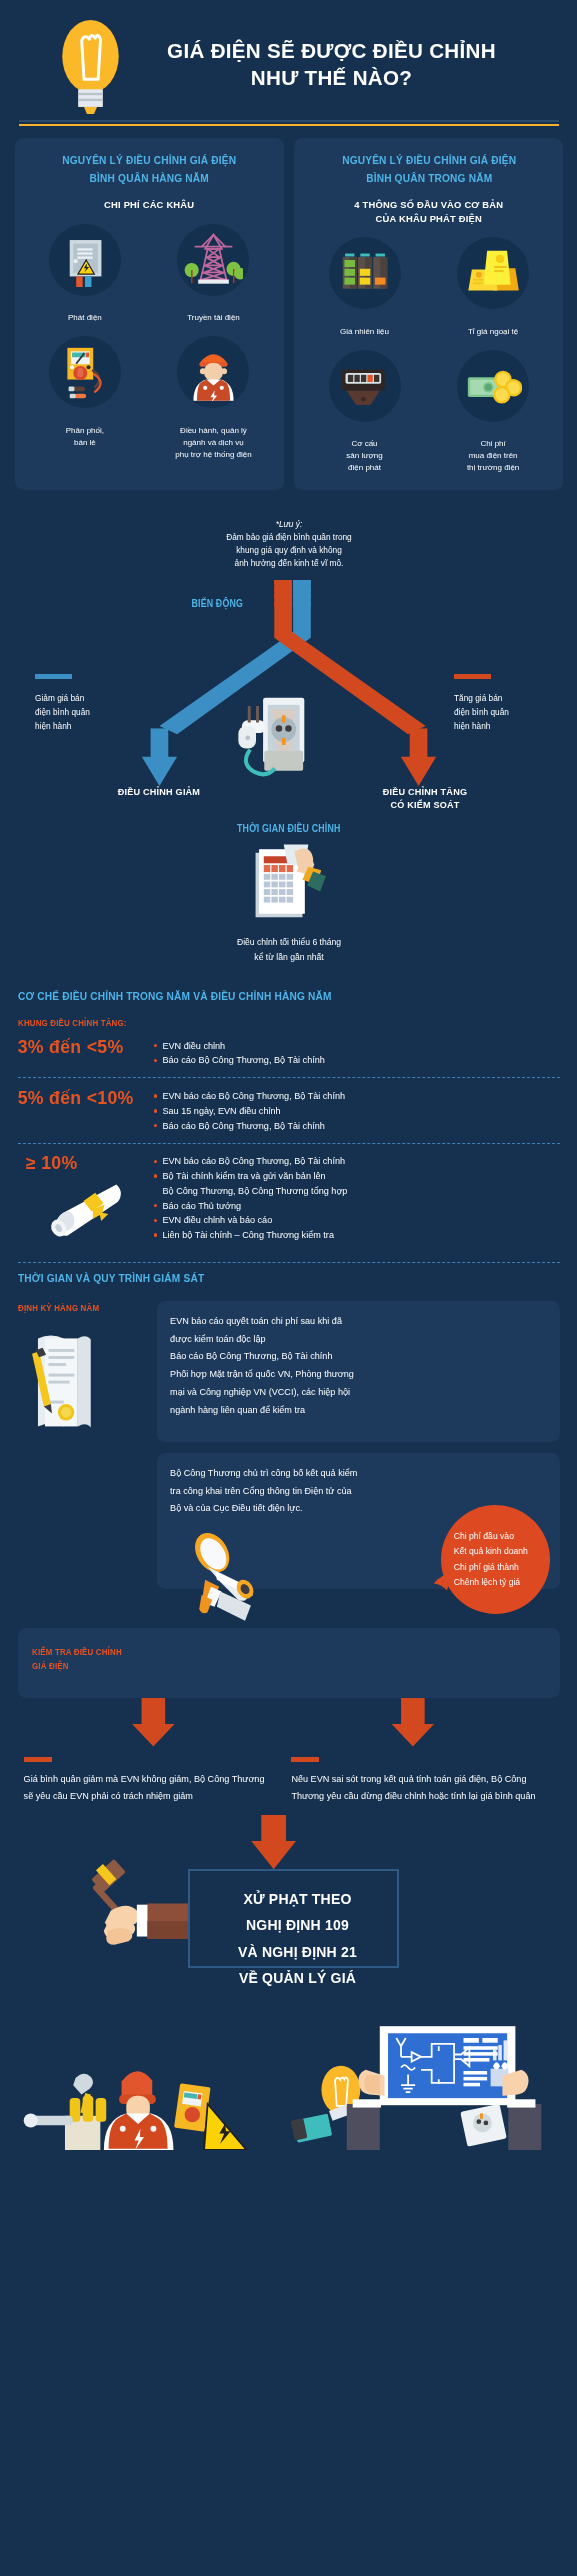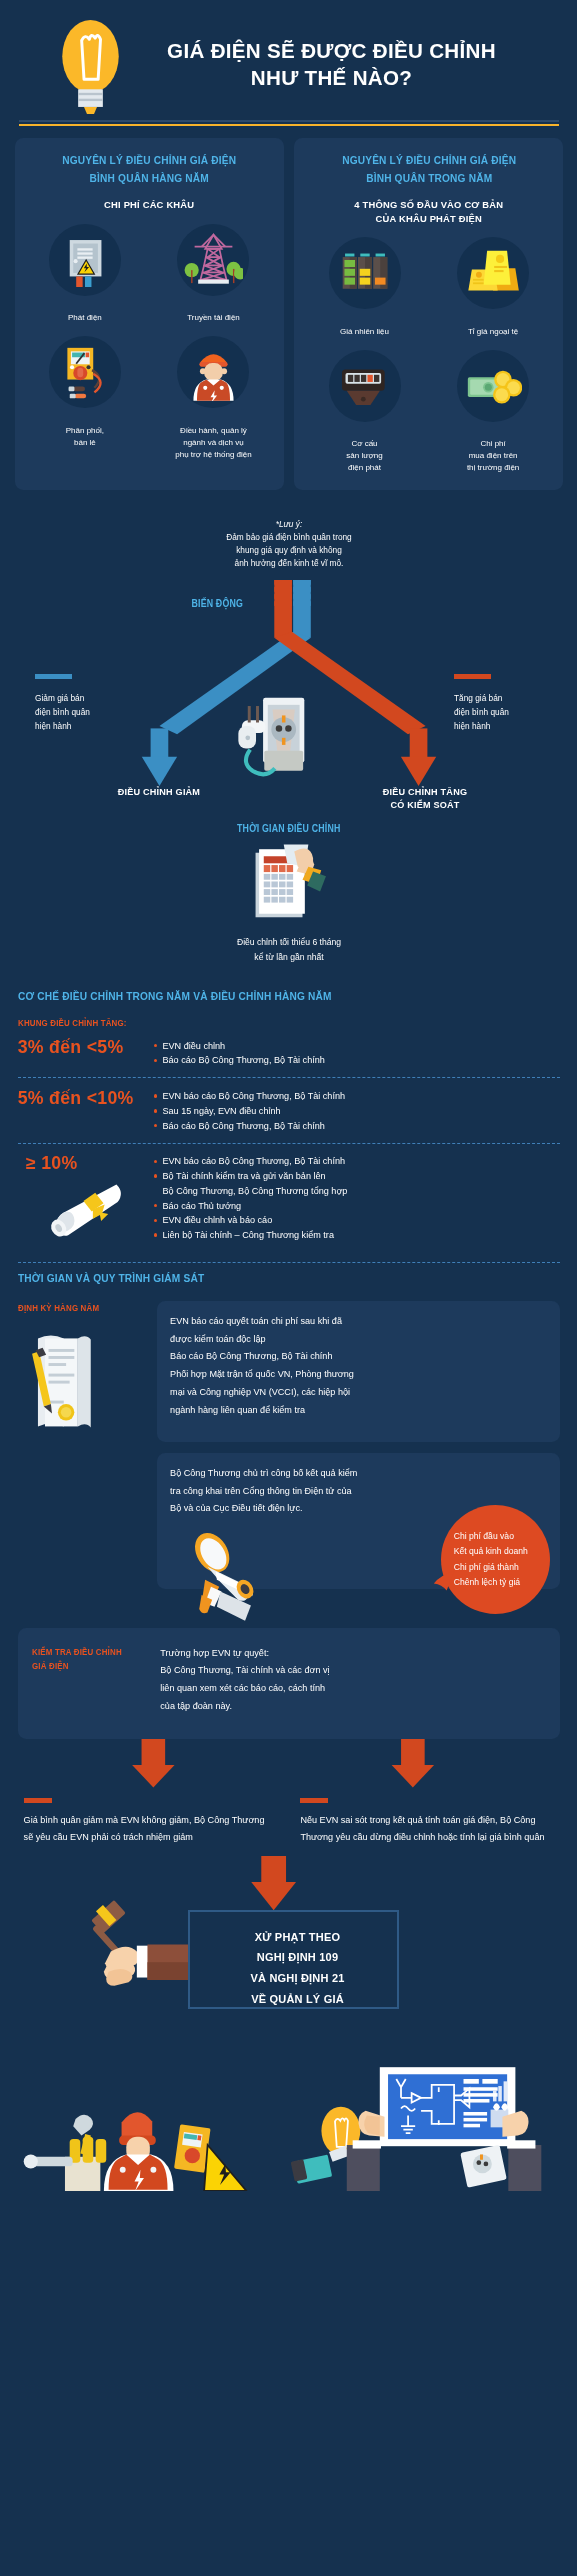--- a/index.html
+++ b/index.html
@@ -152,34 +152,34 @@
 
   .bubble {
     position: absolute; right: 10.6px; bottom: -25px;
     width: 109px; height: 109px; border-radius: 50%;
     background: #dd4a22; color: #ffffff; font-size: 8.6px; line-height: 1.75;
     display: flex; flex-direction: column; justify-content: center;
     padding-left: 13px;
   }
 
   
-  .outcomes { display: flex; padding: 0 23.6px; margin-top: 7px; gap: 20px; }
+  .outcomes { display: flex; padding: 0 23.6px; margin-top: 7px; gap: 11px; }
   .outcome { width: 248px; }
   .o-dash { width: 28px; height: 5.3px; background: #d2481f; margin-bottom: 8.3px; }
   .o-text { color: #ffffff; font-size: 9.1px; line-height: 1.9; }
 
   
   .penalty { position: relative; height: 177px; margin-top: 9.4px; }
   .penalty-box {
     position: absolute; left: 188px; top: 54px; width: 211px; height: 99px;
     border: 2.4px solid #2f5a86;
   }
   .penalty-text {
     position: absolute; left: 212px; top: 71px; width: 171px;
-    color: #ffffff; font-weight: bold; font-size: 11px; line-height: 1.9;
+    color: #ffffff; font-weight: bold; font-size: 14px; line-height: 1.9;
     letter-spacing: 0.2px; text-align: center;
   }
 
   
   .footer-ill { position: relative; height: 158px; }
 
   svg { display: block; }
 </style>
 </head>
 <body>
@@ -645,26 +645,20 @@
         </div>
       </div>
     </div>
 
     <div style="height:39px;"></div>
 
     <div class="mcard" style="display:flex;gap:10.6px;padding:16.5px 14px 23.6px 14px;">
       <div style="width:118px;flex:0 0 118px;">
         <span class="mlabel">KIỂM TRA ĐIỀU CHỈNH</span>
         <span class="mlabel">GIÁ ĐIỆN</span>
-      </div>
-      <div style="flex:1;">
-        <div>Trường hợp EVN tự quyết:</div>
-        <div>Bộ Công Thương, Tài chính và các đơn vị</div>
-        <div>liên quan xem xét các báo cáo, cách tính</div>
-        <div>của tập đoàn này.</div>
       </div>
     </div>
   </div>
 
   <div style="position:relative;height:52px;">
     <svg width="578" height="52" viewBox="0 0 980 88">
       <rect x="240" y="-10" width="40" height="58" fill="#d2481f"></rect>
       <path d="M224 44 L296 44 L260 82 Z" fill="#d2481f"></path>
       <rect x="680" y="-10" width="40" height="58" fill="#d2481f"></rect>
       <path d="M664 44 L736 44 L700 82 Z" fill="#d2481f"></path>

